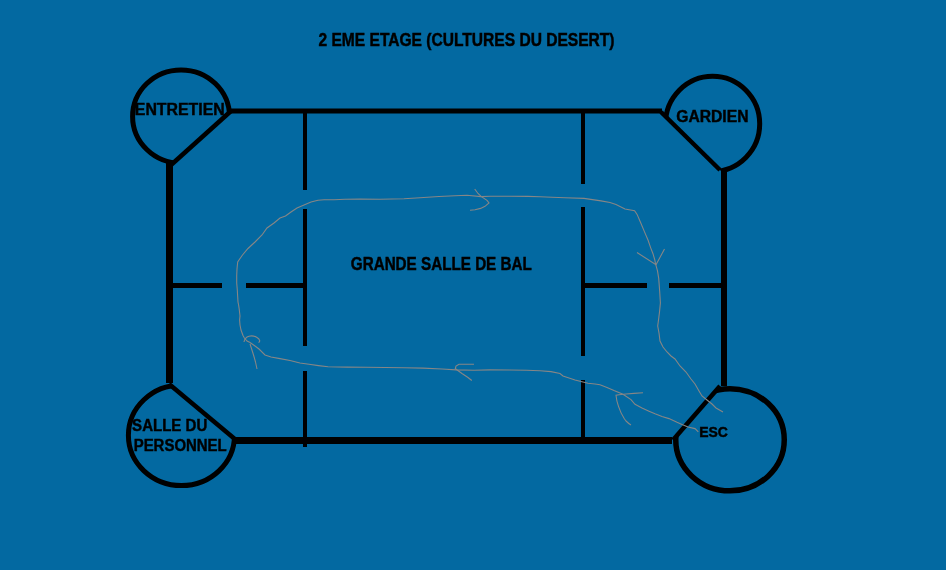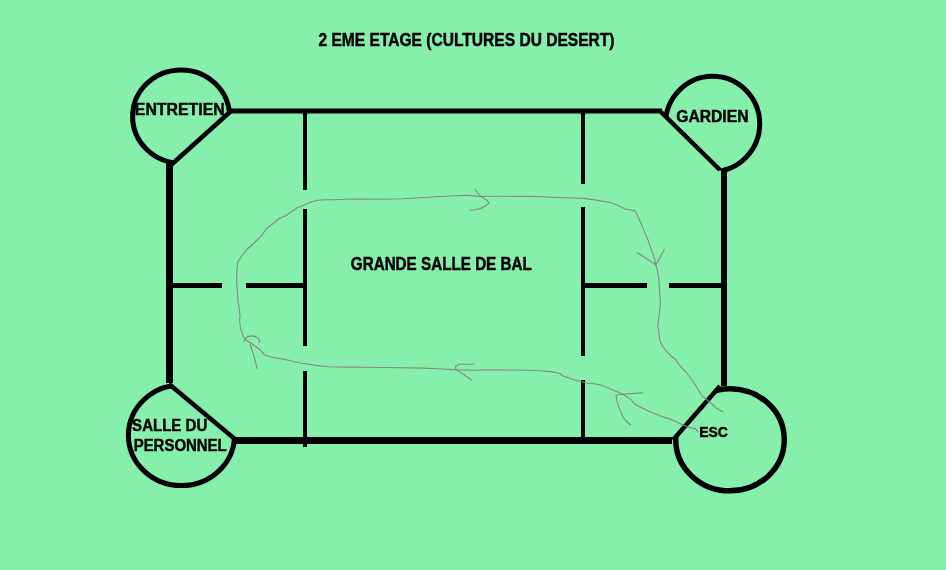--- a/index.html
+++ b/index.html
@@ -1,16 +1,16 @@
 <!DOCTYPE html>
 <html><head>
 <meta charset="utf-8">
 <style>
   html,body{margin:0;padding:0;background:#ffffff;}
-  .page{position:relative;width:946px;height:570px;background:#86efac;overflow:hidden;}
+  .page{position:relative;width:946px;height:570px;background:#0369a1;overflow:hidden;}
   svg{position:absolute;left:0;top:0;}
   text{font-family:"Liberation Sans",sans-serif;font-weight:bold;fill:#000000;stroke:#000000;stroke-width:0.45;}
 </style>
 </head>
 <body>
 
 <div class="page">
 <svg width="946" height="570" viewBox="0 0 946 570">
   <defs>
     <clipPath id="cTL">

